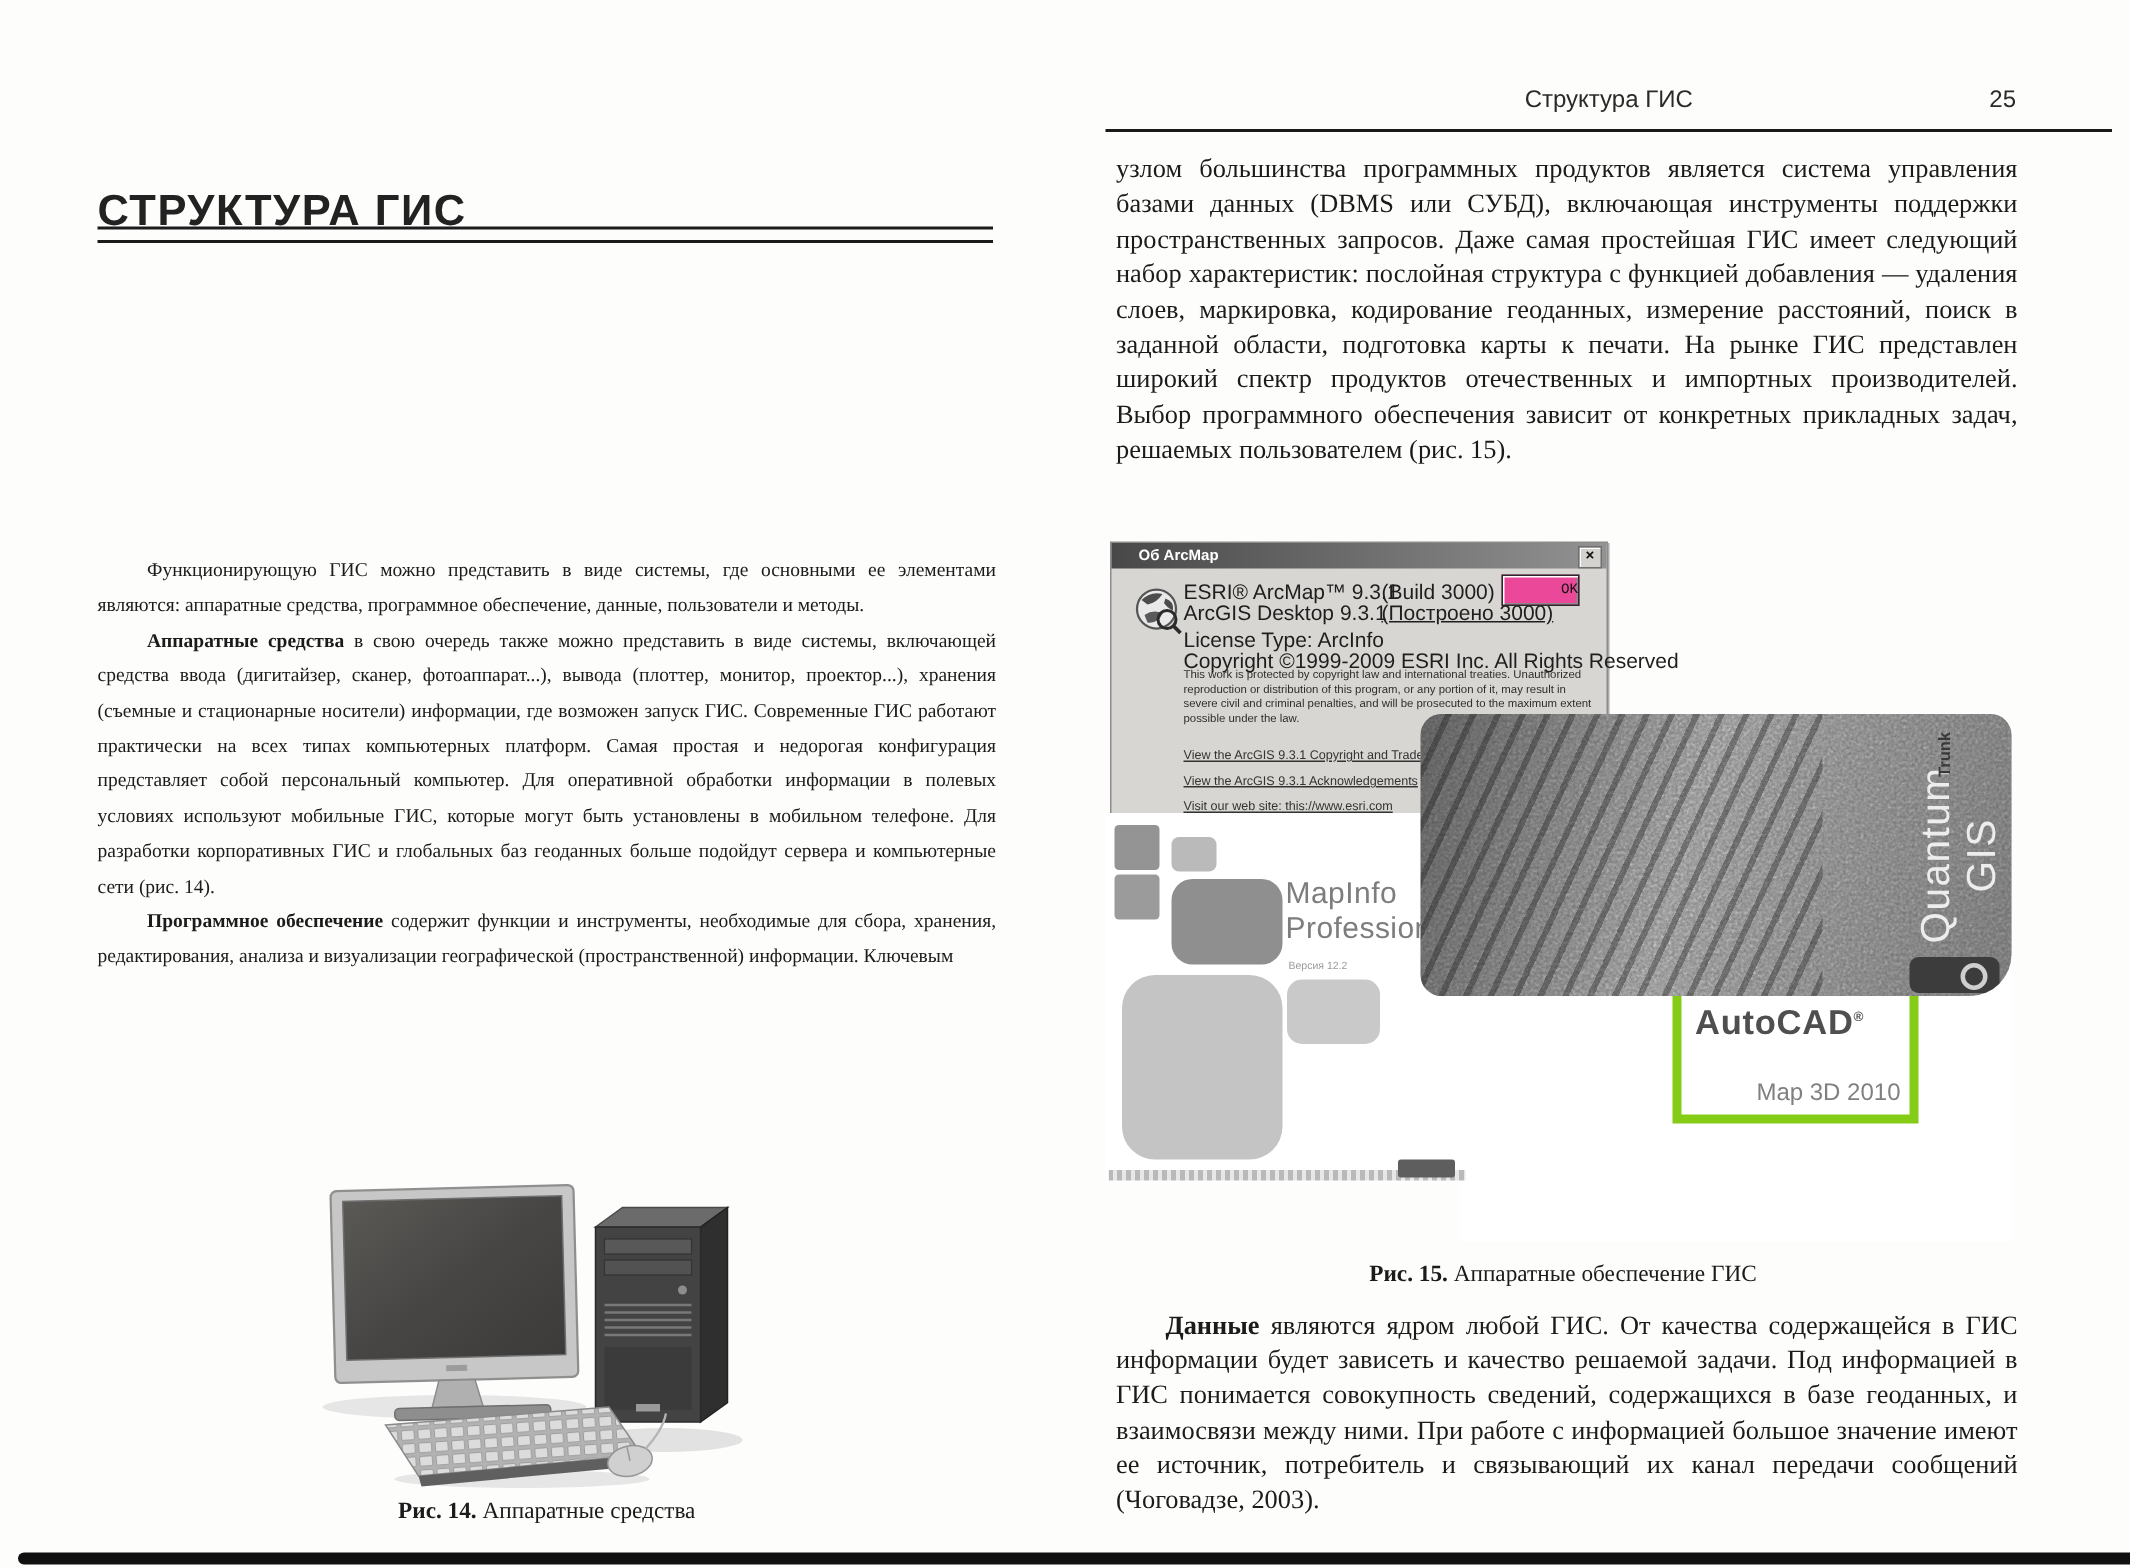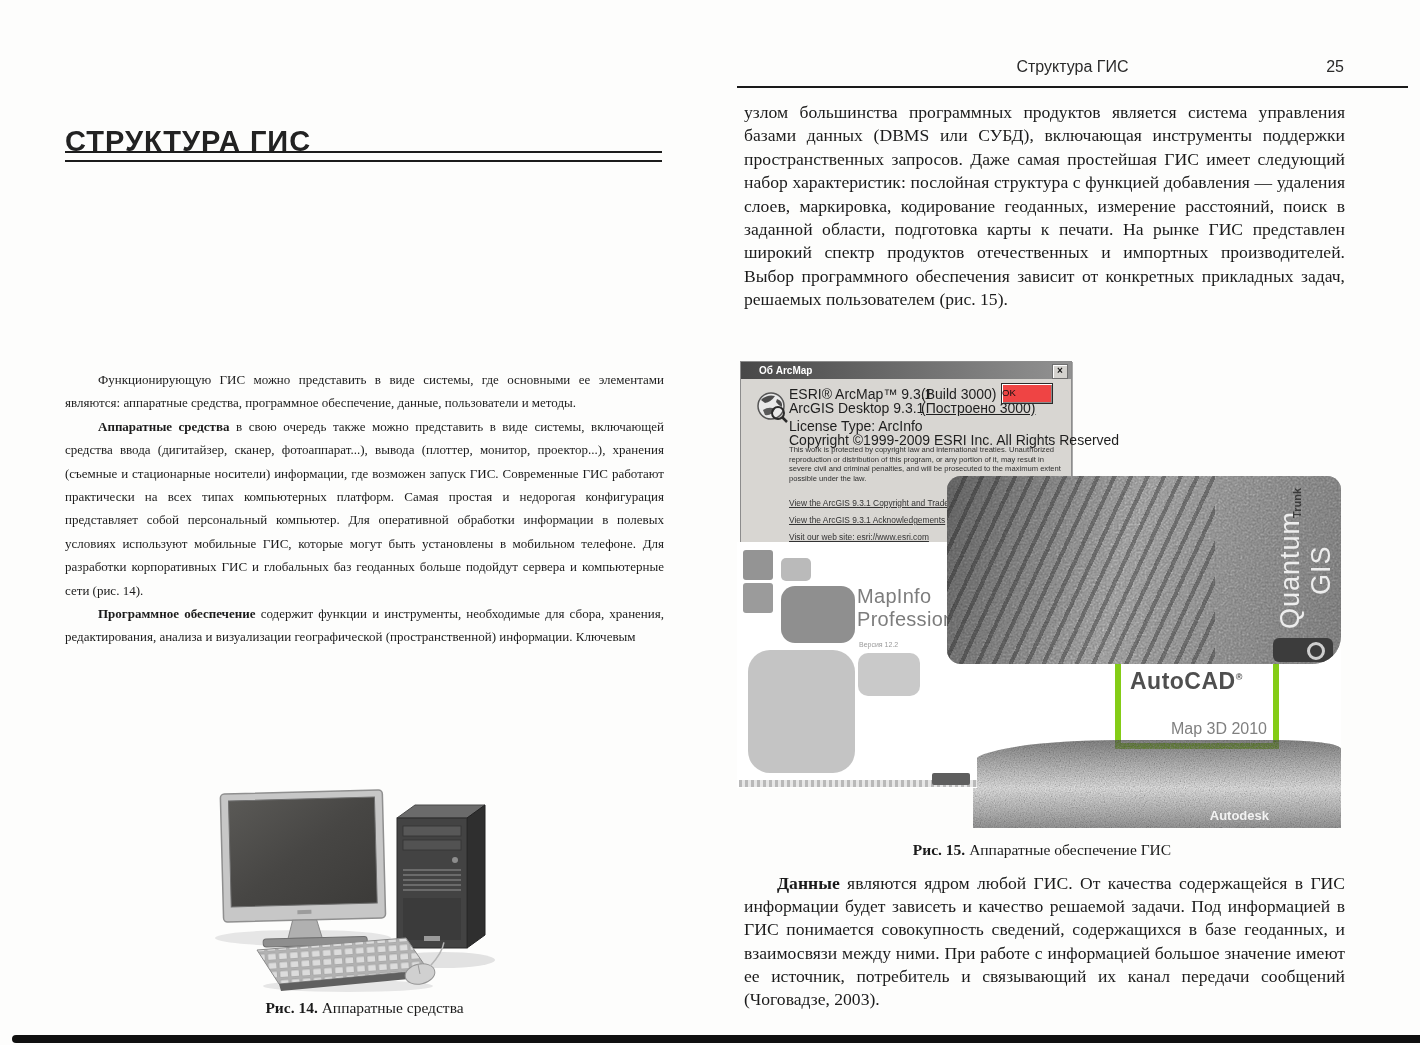--- a/index.html
+++ b/index.html
@@ -36,23 +36,23 @@
   .arcmap{position:absolute;left:4px;top:6px;width:330px;height:223px;background:#d8d6d2;
           box-shadow:0 0 0 1px #8c8c8c, 1px 1px 0 1px #aaa;z-index:10;
           font-family:"Liberation Sans",sans-serif;}
   .am-titlebar{height:17px;background:linear-gradient(90deg,#484848,#929292);color:#fff;
                font-size:10px;font-weight:bold;line-height:17px;padding-left:18px;position:relative;}
   .am-close{position:absolute;right:3px;top:2px;width:14px;height:13px;background:#d4d2ce;
             border:1px solid #6f6f6f;box-shadow:inset 1px 1px 0 #fff;font-size:10px;
             line-height:11px;text-align:center;color:#111;font-weight:bold;}
   .am-logo{position:absolute;left:14px;top:28px;}
   .am-t{position:absolute;font-size:14px;color:#1e1e1e;white-space:nowrap;}
-  .am-ok{position:absolute;left:260px;top:21px;width:50px;height:19px;background:#ef4444;
+  .am-ok{position:absolute;left:260px;top:21px;width:50px;height:19px;background:#ec4899;
          border:1px solid #2a2a2a;box-shadow:inset 1px 1px 0 #fff,inset -1px -1px 0 #8b8b8b;
-         font-size:9.5px;text-align:left;line-height:17px;color:#111;}
+         font-size:9.5px;text-align:right;line-height:17px;color:#111;font-family:Liberation Mono, monospace;}
   .am-legal{position:absolute;left:48px;top:83px;width:272px;font-size:7.6px;line-height:9.7px;
             color:#2d2d2d;}
   .am-link{position:absolute;left:48px;font-size:8.4px;color:#333;text-decoration:underline;
            white-space:nowrap;}
 
   .mapinfo{position:absolute;left:0;top:186px;width:240px;height:246px;background:#fff;z-index:20;}
   .mi-sq{position:absolute;}
   .mi-name{position:absolute;left:120px;top:43px;font-family:"Liberation Sans",sans-serif;
            font-size:20px;line-height:23px;color:#7d7d7d;letter-spacing:.3px;}
   .mi-version{position:absolute;left:122px;top:99px;font-family:"Liberation Sans",sans-serif;
@@ -194,21 +194,21 @@
         <span class="am-t" style="left:48px;top:24px;">ESRI® ArcMap™ 9.3.1</span>
         <span class="am-t" style="left:180px;top:24px;">(Build 3000)</span>
         <span class="am-t" style="left:48px;top:38px;">ArcGIS Desktop 9.3.1</span>
         <span class="am-t" style="left:180px;top:38px;text-decoration:underline;">(Построено 3000)</span>
         <span class="am-ok">OK</span>
         <span class="am-t" style="left:48px;top:56px;">License Type:    ArcInfo</span>
         <span class="am-t" style="left:48px;top:70px;">Copyright ©1999-2009 ESRI Inc. All Rights Reserved</span>
         <div class="am-legal">This work is protected by copyright law and international treaties. Unauthorized reproduction or distribution of this program, or any portion of it, may result in severe civil and criminal penalties, and will be prosecuted to the maximum extent possible under the law.</div>
         <span class="am-link" style="top:136px;">View the ArcGIS 9.3.1 Copyright and Trademarks</span>
         <span class="am-link" style="top:153px;">View the ArcGIS 9.3.1 Acknowledgements</span>
-        <span class="am-link" style="top:170px;">Visit our web site: esri://www.esri.com</span>
+        <span class="am-link" style="top:170px;">Visit our web site: this://www.esri.com</span>
       </div>
 
       <div class="mapinfo">
         <div class="mi-sq" style="left:6px;top:8px;width:30px;height:30px;background:#949494;border-radius:3px;"></div>
         <div class="mi-sq" style="left:44px;top:16px;width:30px;height:23px;background:#bababa;border-radius:5px;"></div>
         <div class="mi-sq" style="left:6px;top:41px;width:30px;height:30px;background:#9b9b9b;border-radius:3px;"></div>
         <div class="mi-sq" style="left:44px;top:44px;width:74px;height:57px;background:#8f8f8f;border-radius:14px;"></div>
         <div class="mi-sq" style="left:11px;top:108px;width:107px;height:123px;background:#c4c4c4;border-radius:22px;"></div>
         <div class="mi-sq" style="left:121px;top:111px;width:62px;height:43px;background:#c9c9c9;border-radius:10px;"></div>
         <div class="mi-name">
@@ -217,31 +217,20 @@
         </div>
         <div class="mi-version">Версия 12.2</div>
       </div>
       <div class="mi-bar"></div>
       <div class="mi-bar-label"></div>
 
       <div class="autocad">
         <div class="ac-box">
           <span class="ac-name"><span>AutoCAD</span><span class="ac-reg">®</span></span>
           <span class="ac-sub">Map 3D 2010</span>
-        </div>
-        <div class="ac-terrain">
-          <svg class="noise-fill">
-            <filter id="grainT">
-                <feTurbulence type="fractalNoise" baseFrequency="0.8" numOctaves="2"></feTurbulence>
-              <feColorMatrix type="saturate" values="0"></feColorMatrix>
-              </filter>
-            <rect width="100%" height="100%" filter="url(#grainT)"></rect>
-          </svg>
-          <div class="overlay"></div>
-          <span class="ac-brand">Autodesk</span>
         </div>
       </div>
 
       <div class="qgis">
         <svg class="noise-fill">
           <filter id="grainQ">
               <feTurbulence type="fractalNoise" baseFrequency="0.5" numOctaves="2"></feTurbulence>
             <feColorMatrix type="saturate" values="0"></feColorMatrix>
             </filter>
           <rect width="100%" height="100%" filter="url(#grainQ)"></rect>

